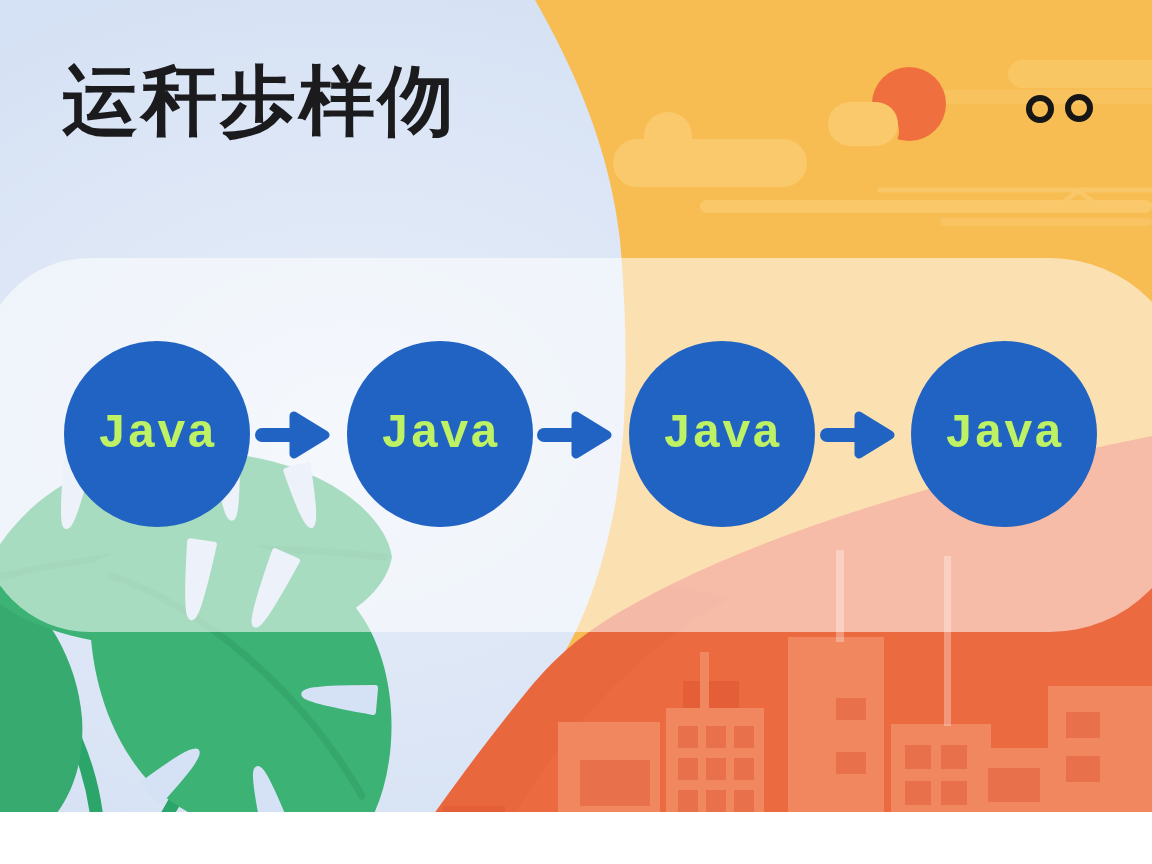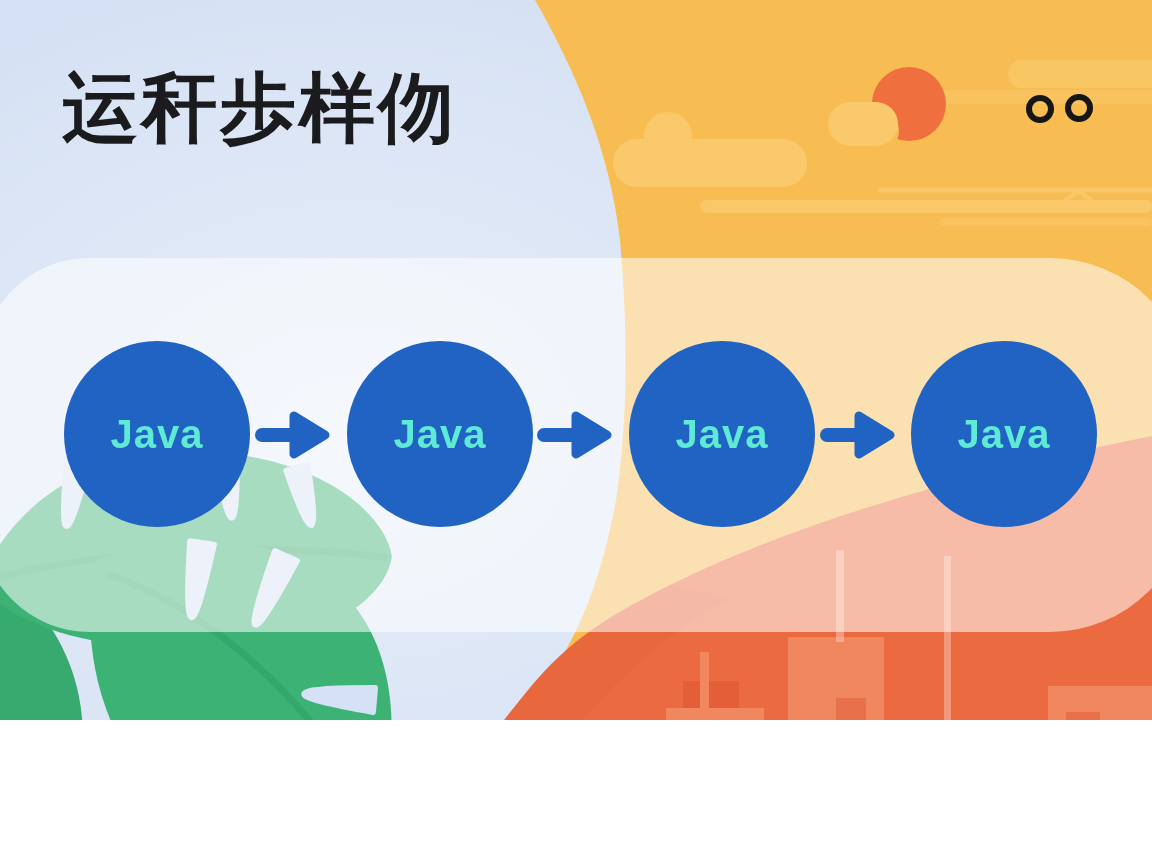--- a/index.html
+++ b/index.html
@@ -1,18 +1,18 @@
 <!DOCTYPE html>
 <html style="--sky: #d5e1f4; --yellow: #f7bd52; --orange: #ec6a3f; --orange_dark: #e4633c; --band: rgba(255,255,255,0.55); --cloud: #f9c96b; --sun: #ef6f3e; --ring: #161616; --building_light: #f0875f; --building_dark: #e45f37; --window: #e8704a; --leaf: #3cb274; --leaf_dark: #36aa6f; --stem: #2ba56a; --vein: #2f9f66; --notch: #d5e1f4; --node: #2063c2; --arrow: #2063c2; --title_color: #1b1b1d;"><head>
 <meta charset="utf-8">
 <style>
   html,body{margin:0;padding:0;background:#fff;}
   .stage{
-    position:relative;width:1152px;height:720px;overflow:hidden;
-    font-family:Liberation Sans, sans-serif;
+    position:relative;width:1152px;height:812px;overflow:hidden;
+    font-family:Liberation Mono, monospace;
   }
   .stage svg{position:absolute;left:0;top:0;}
   
   .c-sky{fill:var(--sky,#d5e1f4);}
   .c-yellow{fill:var(--yellow,#f7bd52);}
   .c-yellowfill{fill:var(--yellow,#f7bd52);}
   .c-orange{fill:var(--orange,#ec6a3f);}
   .c-orange-dark{fill:var(--orange_dark,#e4633c);}
   .c-cloud{fill:var(--cloud,#f9c96b);}
   .c-sun{fill:var(--sun,#ef6f3e);}
@@ -42,21 +42,21 @@
     position:absolute;left:62px;top:172px;
     font-size:34px;font-weight:700;letter-spacing:1px;
     color:var(--title_color,#1b1b1d);
   }
   .node{
     position:absolute;top:341px;width:186px;height:186px;border-radius:50%;
     background:var(--node,#2063c2);
     display:flex;align-items:center;justify-content:center;
   }
   .node span{
-    color:#5eead4;font-size:40px;font-weight:bold;letter-spacing:1px;
+    color:#bef264;font-size:48px;font-weight:bold;letter-spacing:1px;
   }
   .n1{left:64px;} .n2{left:347px;} .n3{left:629px;} .n4{left:911px;}
   .arrow{position:absolute;top:403px;width:78px;height:64px;}
   .a1{left:252px;} .a2{left:534px;} .a3{left:817px;}
   .arrow .sh{stroke:var(--arrow,#2063c2);stroke-width:14;stroke-linecap:round;fill:none;}
   .arrow .hd{fill:var(--arrow,#2063c2);stroke:var(--arrow,#2063c2);stroke-width:9;stroke-linejoin:round;}
 </style>
 </head>
 <body>
 

